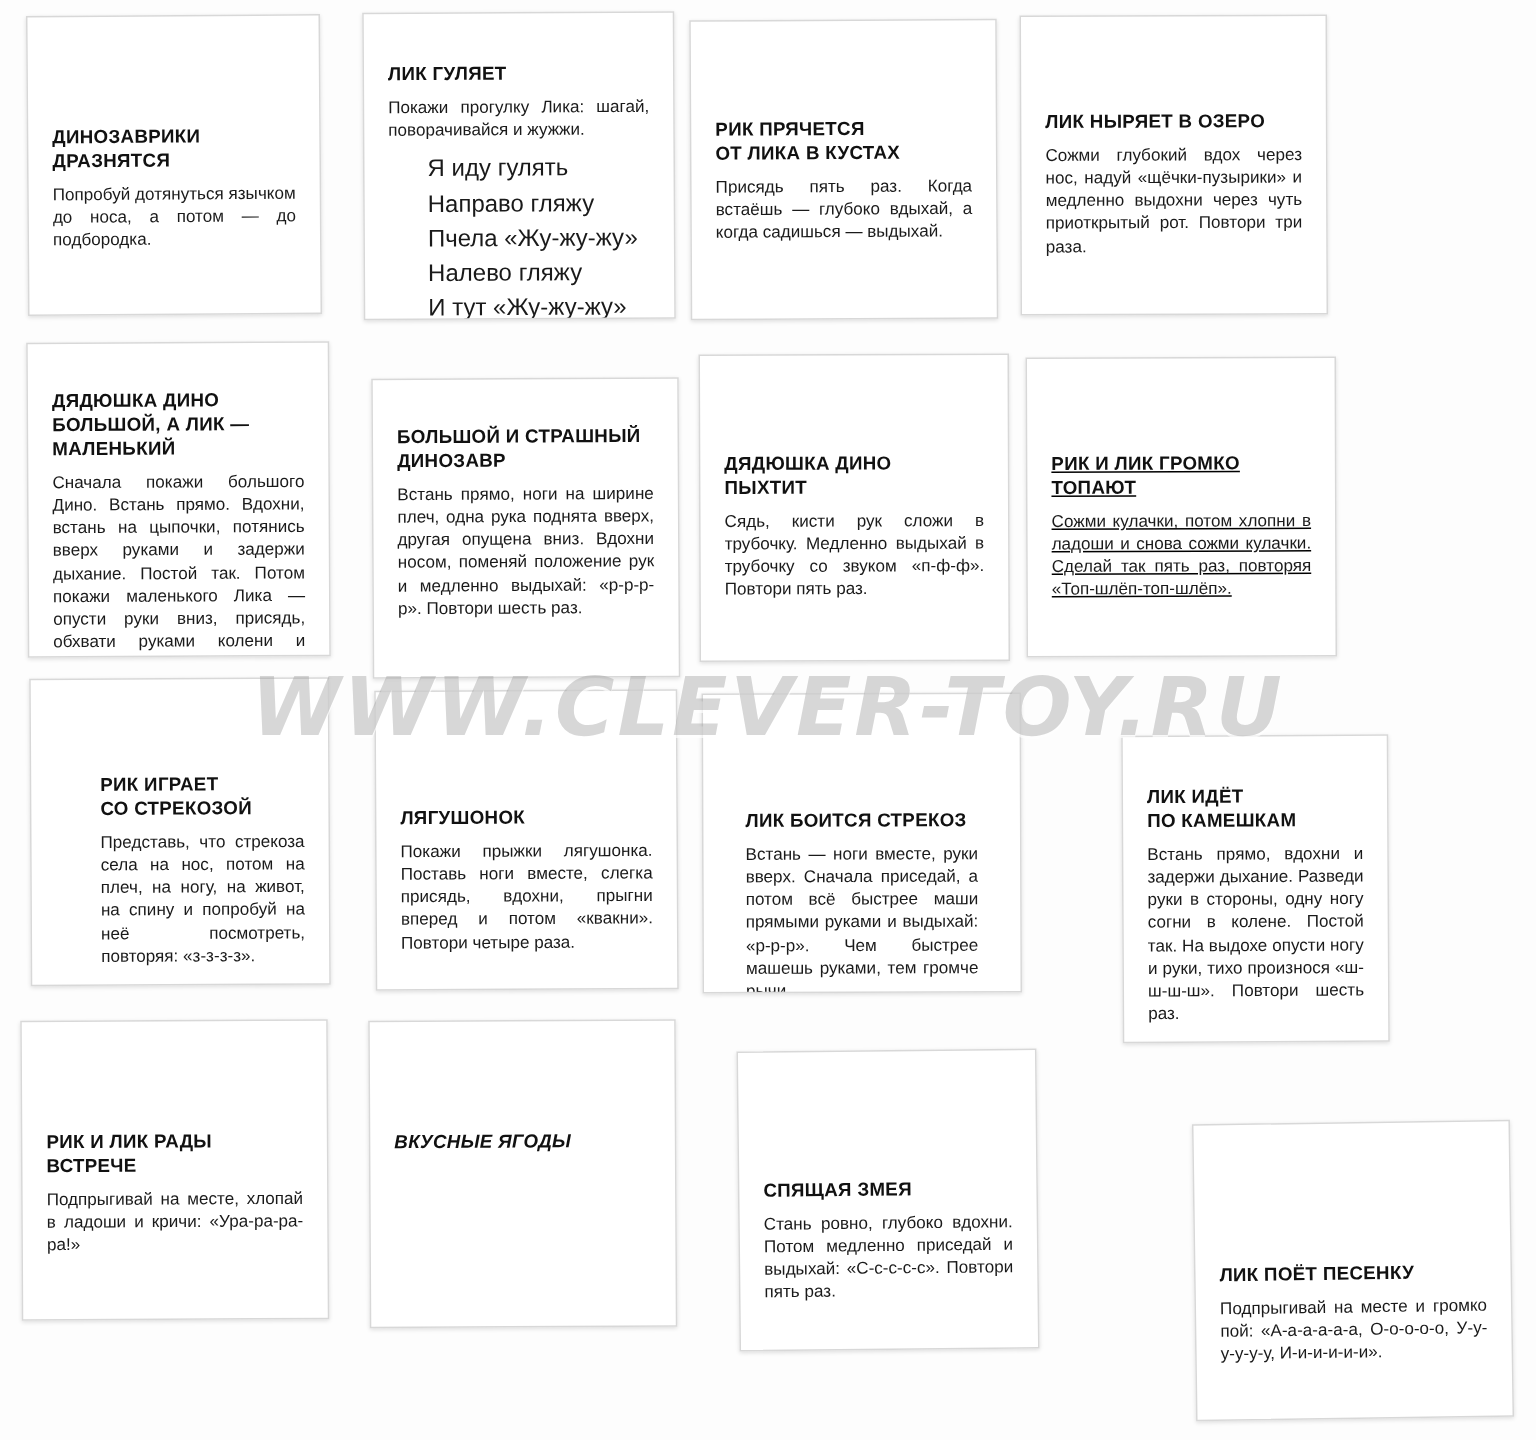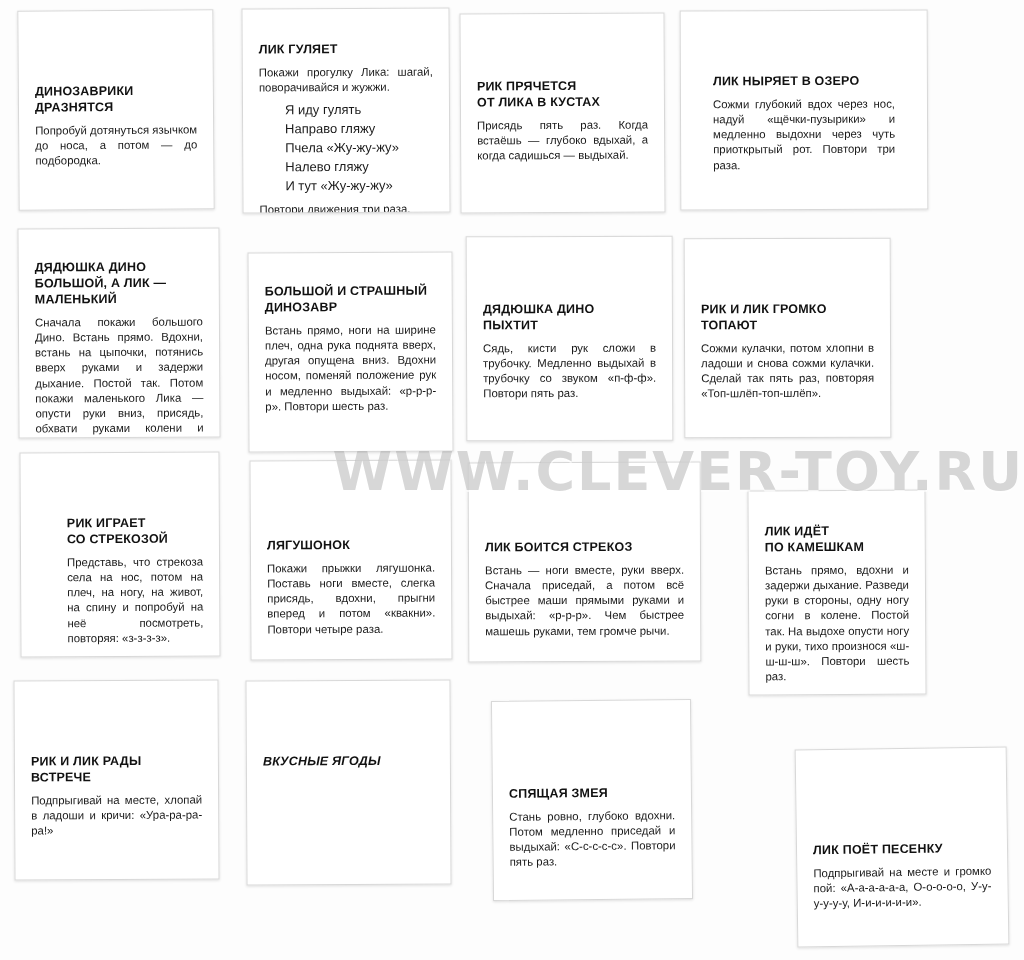--- a/index.html
+++ b/index.html
@@ -36,41 +36,42 @@
   }
   .card .body {
     font-size: 11.4px;
     line-height: 1.33;
     color: #1a1a1a;
     margin: 0;
     text-align: justify;
     white-space: pre-line;
   }
   .card .verse {
-    font-size: 13px;
+    font-size: 16px;
     line-height: 1.45;
     color: #1a1a1a;
     margin: 6px 0 6px 26px;
     white-space: pre-line;
   }
   .watermark {
     position: absolute;
     left: 0;
     top: 440px;
     width: 1024px;
-    text-align: right;
+    text-align: center;
     font-family: "DejaVu Sans", sans-serif;
     font-weight: bold;
     font-size: 54px;
     letter-spacing: 2px;
     color: rgba(150,150,150,0.38);
     text-shadow: 0 2px 0 rgba(255,255,255,0.65);
     pointer-events: none;
     user-select: none;
     white-space: nowrap;
+    font-style: italic;
   }
 </style>
 </head>
 <body>
 
 <div id="page">
   <div id="cards-layer">
       <div class="card" style="left: 18px; top: 10px; width: 196px; height: 200px; padding: 14px 16px; transform: rotate(-0.4deg);">
         <div style="padding-top: 58px;">
           <div class="title">ДИНОЗАВРИКИ
@@ -90,21 +91,21 @@
           <div class="body">Повтори движения три раза.</div>
         </div>
       </div>
       <div class="card" style="left: 460px; top: 13px; width: 205px; height: 200px; padding: 14px 16px; transform: rotate(-0.3deg);">
         <div style="padding-top: 50px;">
           <div class="title">РИК ПРЯЧЕТСЯ
 ОТ ЛИКА В КУСТАХ</div>
           <div class="body">Присядь пять раз. Когда встаёшь — глубоко вдыхай, а когда садишься — выдыхай.</div>
         </div>
       </div>
-      <div class="card" style="left: 680px; top: 10px; width: 248px; height: 200px; padding: 14px 32px; transform: rotate(-0.2deg);">
+      <div class="card" style="left: 680px; top: 10px; width: 205px; height: 200px; padding: 14px 16px; transform: rotate(-0.2deg);">
         <div style="padding-top: 48px;">
           <div class="title">ЛИК НЫРЯЕТ В ОЗЕРО</div>
           <div class="body">Сожми глубокий вдох через нос, надуй «щёчки-пузырики» и медленно выдохни через чуть приоткрытый рот. Повтори три раза.</div>
         </div>
       </div>
       <div class="card" style="left: 18px; top: 228px; width: 202px; height: 210px; padding: 14px 16px; transform: rotate(-0.3deg);">
         <div style="padding-top: 16px;">
           <div class="title">ДЯДЮШКА ДИНО
 БОЛЬШОЙ, А ЛИК —
 МАЛЕНЬКИЙ</div>
@@ -118,41 +119,41 @@
           <div class="body">Встань прямо, ноги на ширине плеч, одна рука поднята вверх, другая опущена вниз. Вдохни носом, поменяй положение рук и медленно выдыхай: «р-р-р-р». Повтори шесть раз.</div>
         </div>
       </div>
       <div class="card" style="left: 466px; top: 236px; width: 207px; height: 205px; padding: 14px 16px; transform: rotate(-0.2deg);">
         <div style="padding-top: 50px;">
           <div class="title">ДЯДЮШКА ДИНО
 ПЫХТИТ</div>
           <div class="body">Сядь, кисти рук сложи в трубочку. Медленно выдыхай в трубочку со звуком «п-ф-ф». Повтори пять раз.</div>
         </div>
       </div>
-      <div class="card" style="left: 684px; top: 238px; width: 207px; height: 200px; padding: 14px 16px; transform: rotate(-0.2deg);">
+      <div class="card" style="left: 684px; top: 238px; width: 207px; height: 200px; padding: 14px 16px; transform: rotate(-0.2deg); text-decoration: underline;">
         <div style="padding-top: 48px;">
           <div class="title">РИК И ЛИК ГРОМКО
 ТОПАЮТ</div>
           <div class="body">Сожми кулачки, потом хлопни в ладоши и снова сожми кулачки. Сделай так пять раз, повторяя «Топ-шлёп-топ-шлёп».</div>
         </div>
       </div>
       <div class="card" style="left: 20px; top: 452px; width: 200px; height: 205px; padding: 14px 16px; transform: rotate(-0.3deg);">
         <div style="padding-top: 48px; margin-left: 30px;">
           <div class="title">РИК ИГРАЕТ
 СО СТРЕКОЗОЙ</div>
           <div class="body">Представь, что стрекоза села на нос, потом на плеч, на ногу, на живот, на спину и попробуй на неё посмотреть, повторяя: «з-з-з-з».</div>
         </div>
       </div>
       <div class="card" style="left: 250px; top: 460px; width: 202px; height: 200px; padding: 14px 16px; transform: rotate(-0.3deg);">
         <div style="padding-top: 62px;">
           <div class="title">ЛЯГУШОНОК</div>
           <div class="body">Покажи прыжки лягушонка. Поставь ноги вместе, слегка присядь, вдохни, прыгни вперед и потом «квакни». Повтори четыре раза.</div>
         </div>
       </div>
-      <div class="card" style="left: 468px; top: 462px; width: 233px; height: 200px; padding: 14px 16px; transform: rotate(-0.2deg);">
+      <div class="card" style="left: 468px; top: 462px; width: 213px; height: 200px; padding: 14px 28px; transform: rotate(-0.2deg);">
         <div style="padding-top: 62px;">
           <div class="title">ЛИК БОИТСЯ СТРЕКОЗ</div>
           <div class="body">Встань — ноги вместе, руки вверх. Сначала приседай, а потом всё быстрее маши прямыми руками и выдыхай: «р-р-р». Чем быстрее машешь руками, тем громче рычи.</div>
         </div>
       </div>
       <div class="card" style="left: 748px; top: 490px; width: 178px; height: 205px; padding: 14px 16px; transform: rotate(-0.3deg);">
         <div style="padding-top: 18px;">
           <div class="title">ЛИК ИДЁТ
 ПО КАМЕШКАМ</div>
           <div class="body">Встань прямо, вдохни и задержи дыхание. Разведи руки в стороны, одну ногу согни в колене. Постой так. На выдохе опусти ногу и руки, тихо произнося «ш-ш-ш-ш». Повтори шесть раз.</div>

